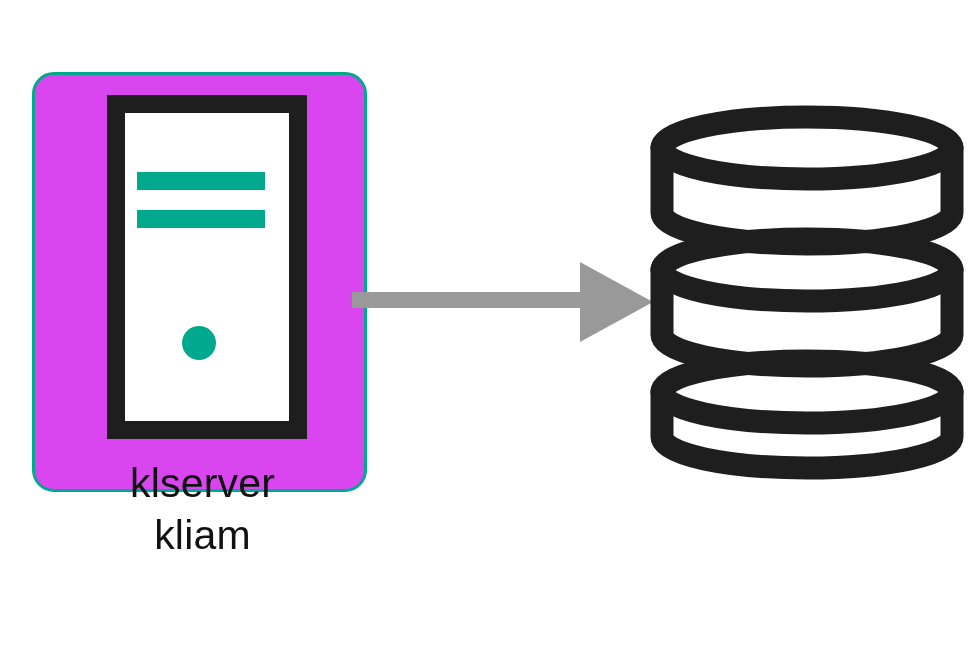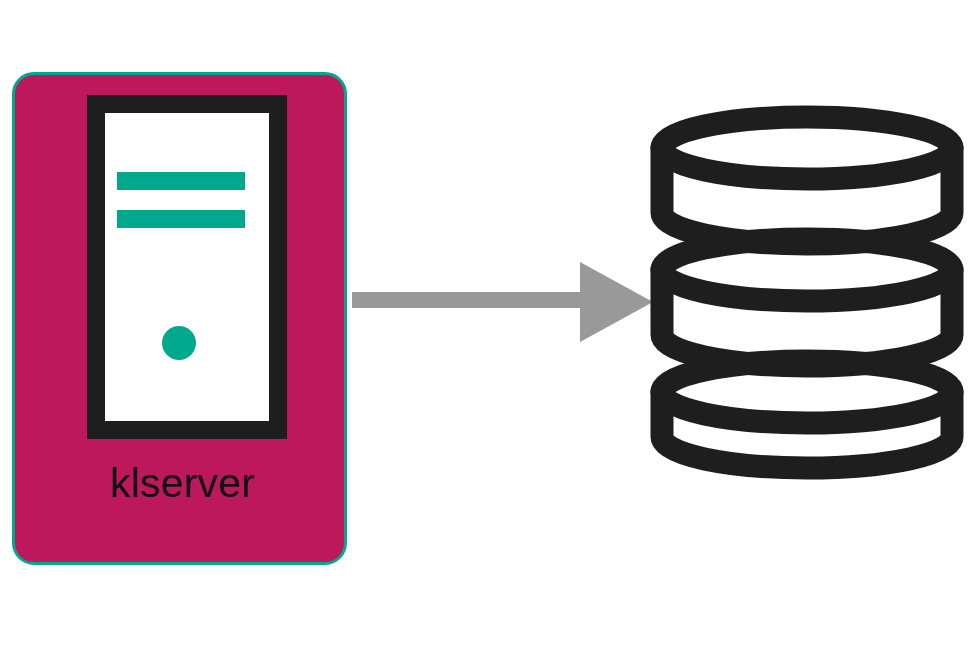--- a/index.html
+++ b/index.html
@@ -15,26 +15,26 @@
     position: relative;
     width: 976px;
     height: 670px;
     background: #ffffff;
     overflow: hidden;
   }
 
   
   .node-card {
     position: absolute;
-    left: 12px;
+    left: 32px;
     top: 72px;
     width: 335px;
-    height: 493px;
+    height: 420px;
     box-sizing: border-box;
-    background: #be185d;
+    background: #d946ef;
     border: 3px solid #00a88e;
     border-radius: 22px;
   }
 
   
   .server-icon {
     position: absolute;
     left: 72px;   
     top: 20px;    
     width: 200px;
@@ -111,20 +111,21 @@
 
     <div class="server-icon">
       <div class="server-shell"></div>
       <div class="server-bar bar-1"></div>
       <div class="server-bar bar-2"></div>
       <div class="server-led"></div>
     </div>
 
     <div class="node-labels">
       <div>klserver</div>
+      <div>kliam</div>
     </div>
 
   </div>
 
   <svg class="flow-arrow" viewBox="0 0 308 90">
 
     <rect x="2" y="34" width="230" height="16" fill="#999999"></rect>
 
     <polygon points="230,4 303,44 230,84" fill="#999999"></polygon>
   </svg>

